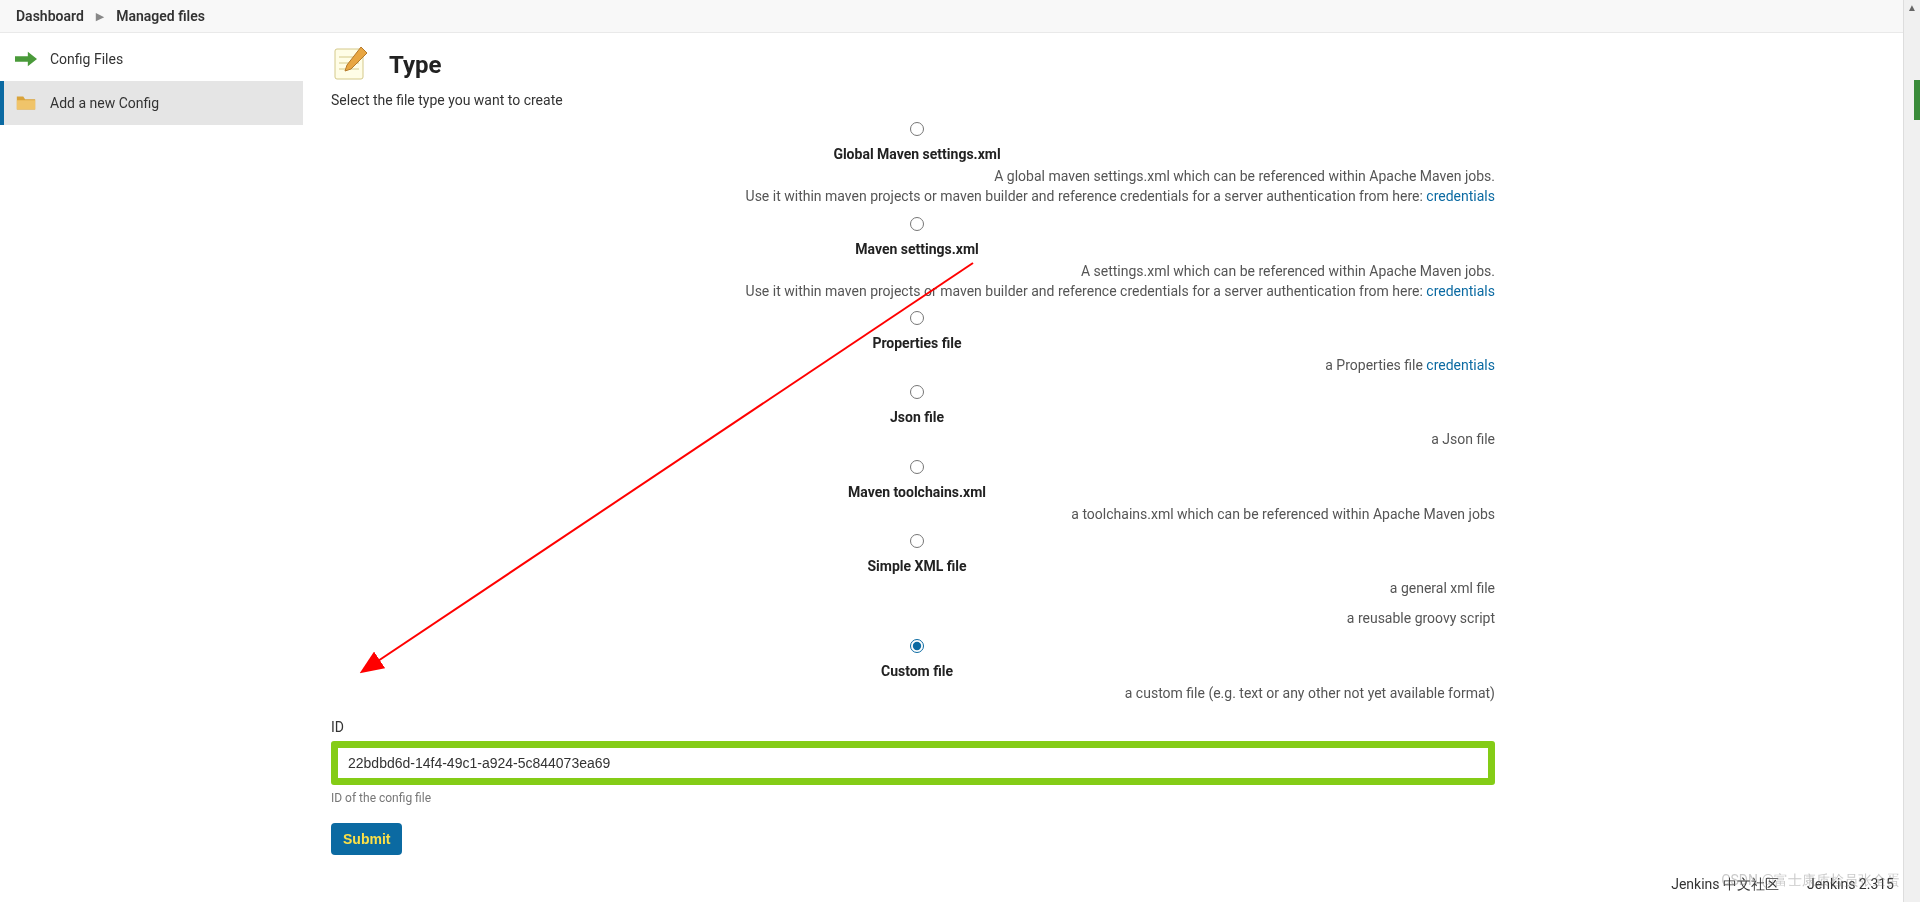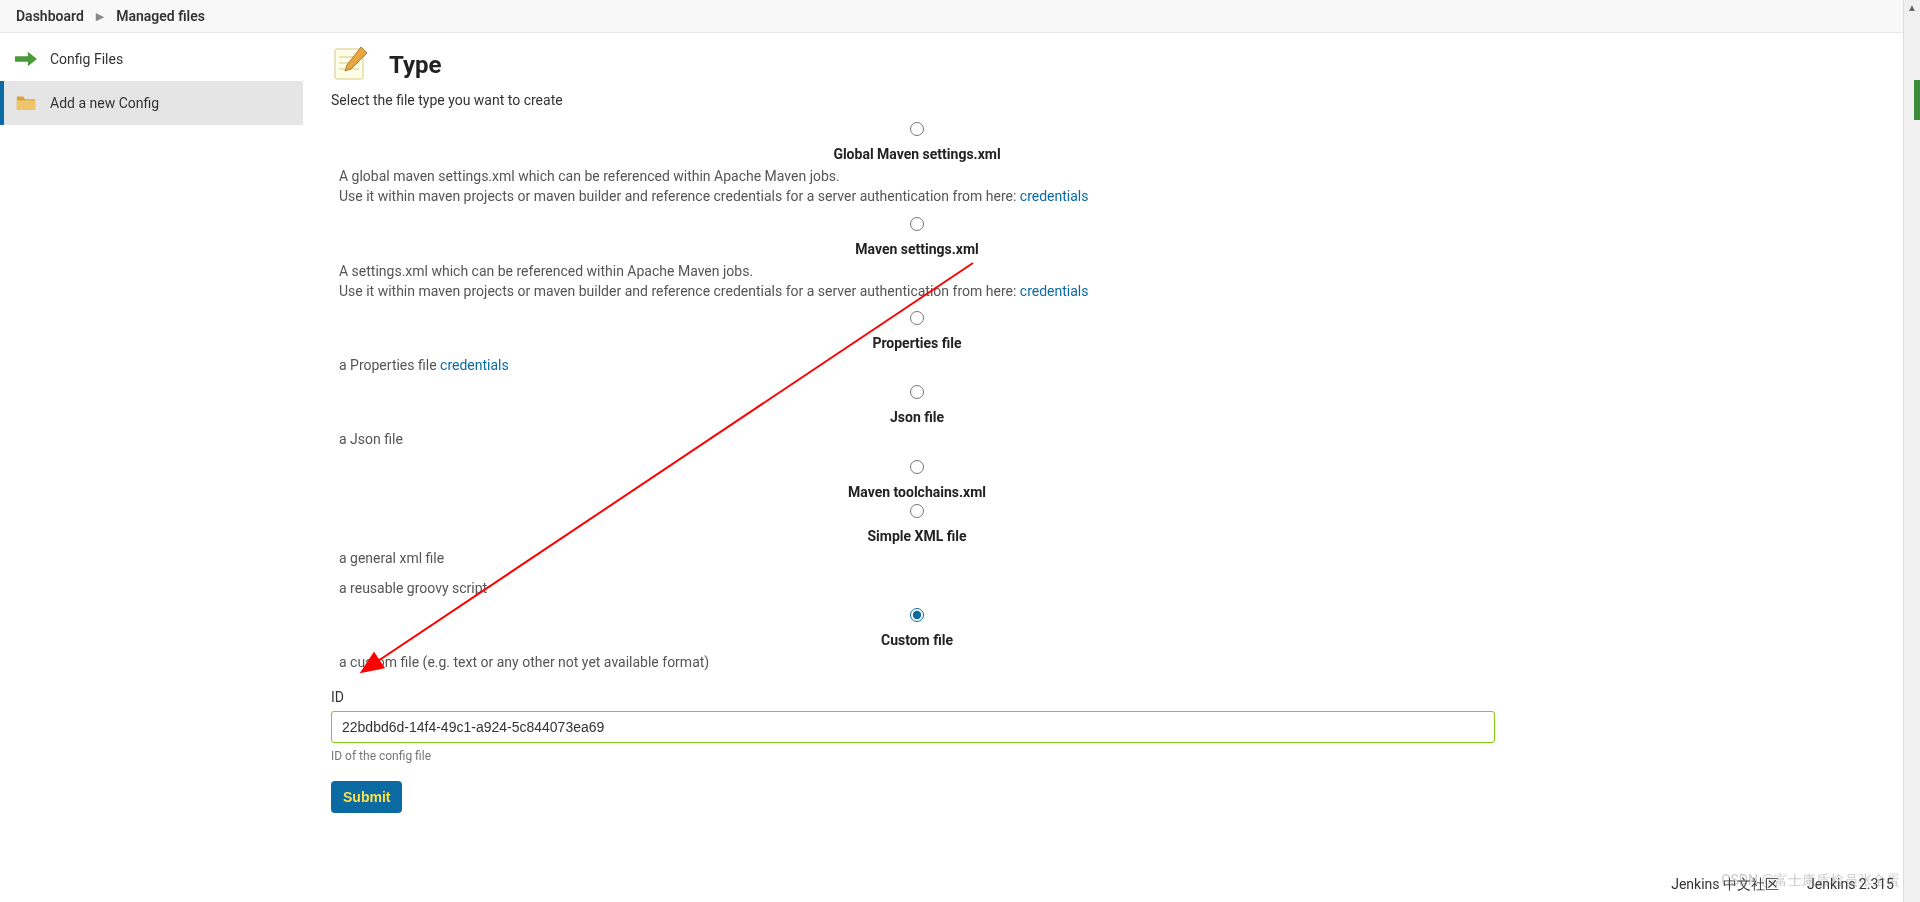--- a/index.html
+++ b/index.html
@@ -84,31 +84,32 @@
       flex-direction: column;
     }
     .radio-row label {
       font-weight: 700;
       color: #222;
     }
     .radio-desc {
       color: #555;
       margin: 2px 0 10px 0;
       line-height: 1.45;
+      text-align: right;
     }
     .radio-desc a { color: #0b6aa2; text-decoration: none; }
     .field-label {
       margin-top: 16px;
       margin-bottom: 6px;
       color: #333;
     }
     .text-input {
       width: 100%;
       padding: 7px 10px;
-      border: 1px solid #84cc16;
+      border: 7px solid #84cc16;
       border-radius: 3px;
       font-size: 14px;
       color: #333;
     }
     .help-text {
       color: #777;
       font-size: 12px;
       margin-top: 6px;
     }
     .submit-btn {
@@ -238,20 +239,21 @@
         <div class="radio-desc">a Properties file <a href="#">credentials</a></div>
         <div class="radio-row">
           <input type="radio" name="filetype" style="">
           <label>Json file</label>
         </div>
         <div class="radio-desc">a Json file</div>
         <div class="radio-row">
           <input type="radio" name="filetype" style="">
           <label>Maven toolchains.xml</label>
         </div>
+        <div class="radio-desc">a toolchains.xml which can be referenced within Apache Maven jobs</div>
         <div class="radio-row">
           <input type="radio" name="filetype" style="">
           <label>Simple XML file</label>
         </div>
         <div class="radio-desc">a general xml file</div>
         <div class="radio-desc">a reusable groovy script</div>
         <div class="radio-row">
           <input type="radio" name="filetype" checked="" style="">
           <label>Custom file</label>
         </div>

